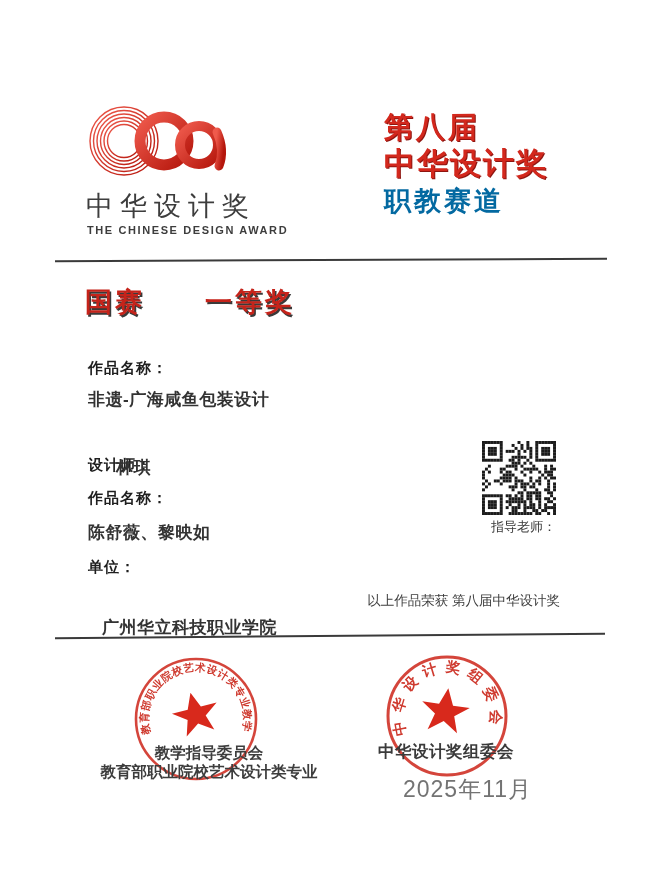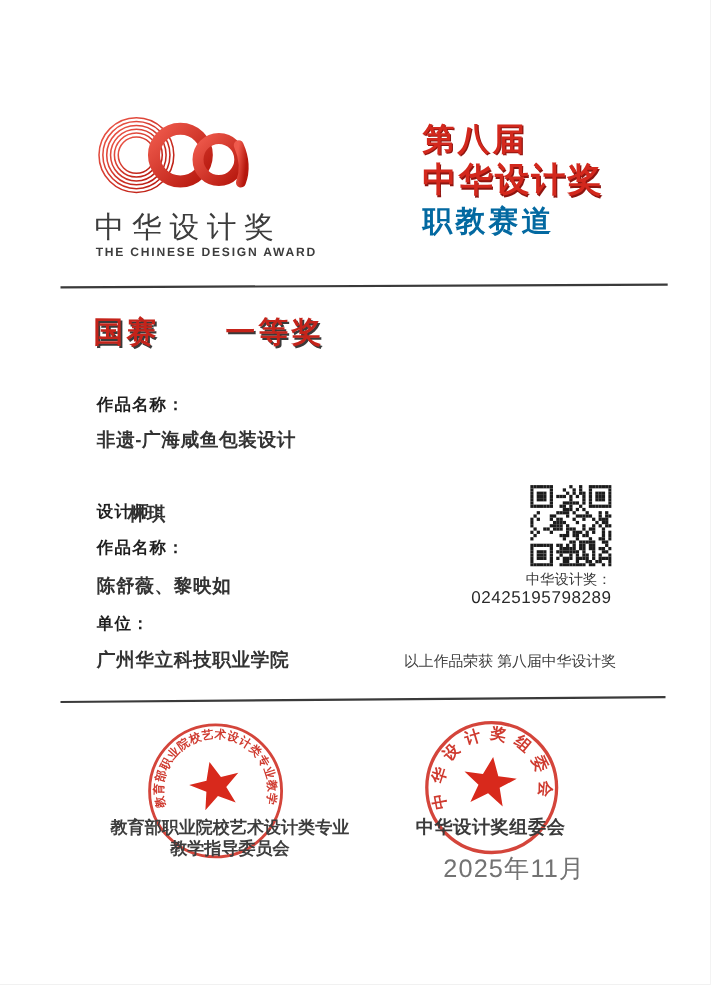--- a/index.html
+++ b/index.html
@@ -85,21 +85,21 @@
     <span>国赛</span><span class="gap"></span><span>一等奖</span>
   </div>
 
   <div class="abs flabel" style="top:359px;">作品名称：</div>
   <div class="abs fvalue" style="top:388px;">非遗-广海咸鱼包装设计</div>
   <div class="abs flabel" style="top:424px;margin-top:32px;">设计师：</div>
   <div class="abs fvalue" style="top:456px;margin-left:28px;">林琪</div>
   <div class="abs flabel" style="top:489px;">作品名称：</div>
   <div class="abs fvalue" style="top:521px;">陈舒薇、黎映如</div>
   <div class="abs flabel" style="top:558px;">单位：</div>
-  <div class="abs fvalue" style="top:588px;">广州华立科技职业学院</div>
+  <div class="abs fvalue" style="top:616px;margin-left:14px;">广州华立科技职业学院</div>
 
   <div class="abs qr"><svg width="74" height="74" viewBox="0 0 75 75" xmlns="http://www.w3.org/2000/svg">
         <rect width="75" height="75" fill="#ffffff"></rect>
         <rect x="0" y="0" width="3" height="3" fill="#1b1b1b"></rect>
         <rect x="3" y="0" width="3" height="3" fill="#1b1b1b"></rect>
         <rect x="6" y="0" width="3" height="3" fill="#1b1b1b"></rect>
         <rect x="9" y="0" width="3" height="3" fill="#1b1b1b"></rect>
         <rect x="12" y="0" width="3" height="3" fill="#1b1b1b"></rect>
         <rect x="15" y="0" width="3" height="3" fill="#1b1b1b"></rect>
         <rect x="18" y="0" width="3" height="3" fill="#1b1b1b"></rect>
@@ -396,41 +396,40 @@
         <rect x="36" y="72" width="3" height="3" fill="#1b1b1b"></rect>
         <rect x="39" y="72" width="3" height="3" fill="#1b1b1b"></rect>
         <rect x="42" y="72" width="3" height="3" fill="#1b1b1b"></rect>
         <rect x="45" y="72" width="3" height="3" fill="#1b1b1b"></rect>
         <rect x="48" y="72" width="3" height="3" fill="#1b1b1b"></rect>
         <rect x="54" y="72" width="3" height="3" fill="#1b1b1b"></rect>
         <rect x="57" y="72" width="3" height="3" fill="#1b1b1b"></rect>
         <rect x="66" y="72" width="3" height="3" fill="#1b1b1b"></rect>
         <rect x="72" y="72" width="3" height="3" fill="#1b1b1b"></rect>
       </svg></div>
-  <div class="abs cert-label">中华设计奖：</div>
-  <div class="abs cert-num">02425195798289</div>
+  <div class="abs cert-label">指导老师：</div>
   <div class="abs note">
     <div>以上作品荣获 第八届中华设计奖</div>
   </div>
 
   <div class="abs rule rule2"></div>
 
   <svg class="abs stamp-svg" style="left:126px;top:653px;" width="140" height="140" viewBox="0 0 140 140">
     <defs>
       <path id="arcL" d="M 24.9,82.4 A 48,48 0 1 1 115.1,82.4" fill="none"></path>
     </defs>
     <circle cx="70" cy="66" r="60" fill="none" stroke="#d0352a" stroke-width="2.6" opacity="0.92"></circle>
     <path d="M0,-20 L5.88,-6.18 L20,-6.18 L8.09,2.36 L12.36,16.18 L0,7.64 L-12.36,16.18 L-8.09,2.36 L-20,-6.18 L-5.88,-6.18 Z" transform="translate(70,62) rotate(-14) scale(1.15)" fill="#d8291c"></path>
     <text font-size="10.5" fill="#cf3a2f" letter-spacing="0.6" font-weight="600">
       <textPath href="#arcL" startOffset="2">教育部职业院校艺术设计类专业教学指导委员会</textPath>
     </text>
   </svg>
   <div class="abs stamp-caption-left">
+    <div>教学指导委员会</div>
     <div>教育部职业院校艺术设计类专业</div>
-    <div>教学指导委员会</div>
   </div>
 
   <svg class="abs stamp-svg" style="left:381px;top:654px;" width="132" height="132" viewBox="0 0 132 132">
     <defs>
       <path id="arcR" d="M 27.9,84 A 44,44 0 1 1 104.1,84" fill="none"></path>
     </defs>
     <circle cx="66" cy="62" r="59" fill="none" stroke="#d0352a" stroke-width="3" opacity="0.92"></circle>
     <path d="M0,-20 L5.88,-6.18 L20,-6.18 L8.09,2.36 L12.36,16.18 L0,7.64 L-12.36,16.18 L-8.09,2.36 L-20,-6.18 L-5.88,-6.18 Z" transform="translate(64,58) rotate(8) scale(1.2)" fill="#d8291c"></path>
     <text font-size="14.5" fill="#cf3a2f" letter-spacing="7" font-weight="600">
       <textPath href="#arcR" startOffset="4">中华设计奖组委会</textPath>

